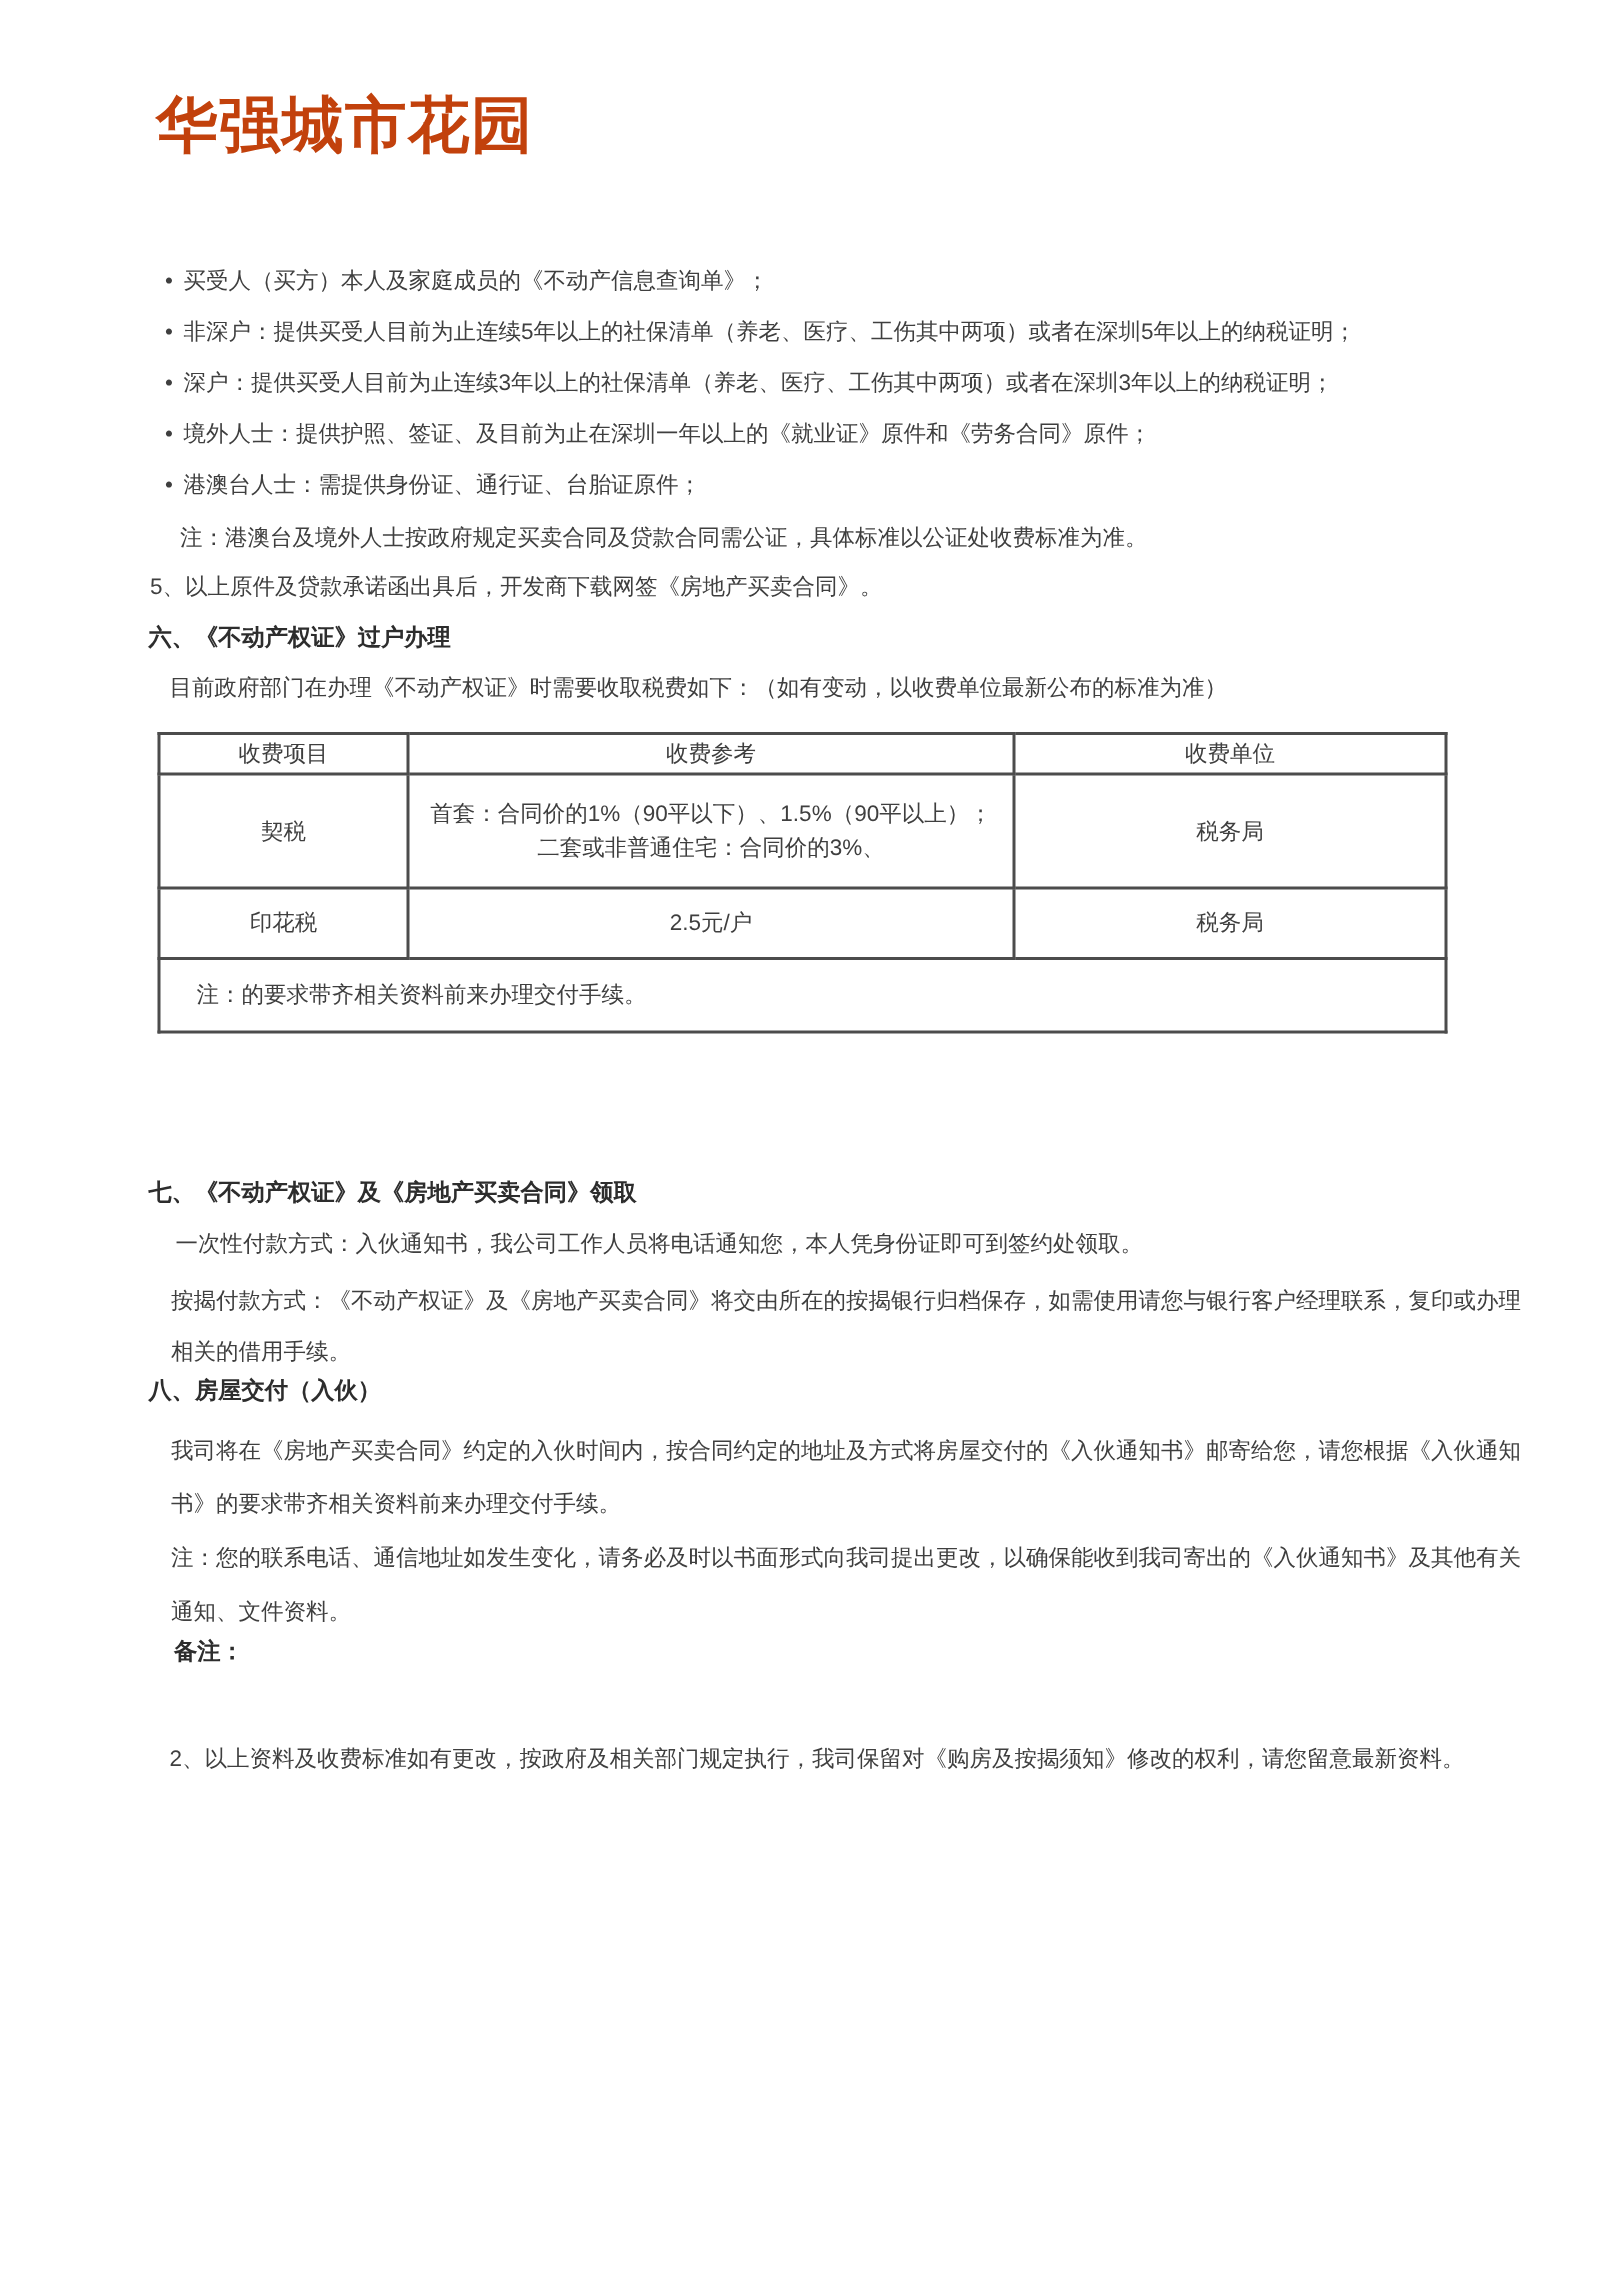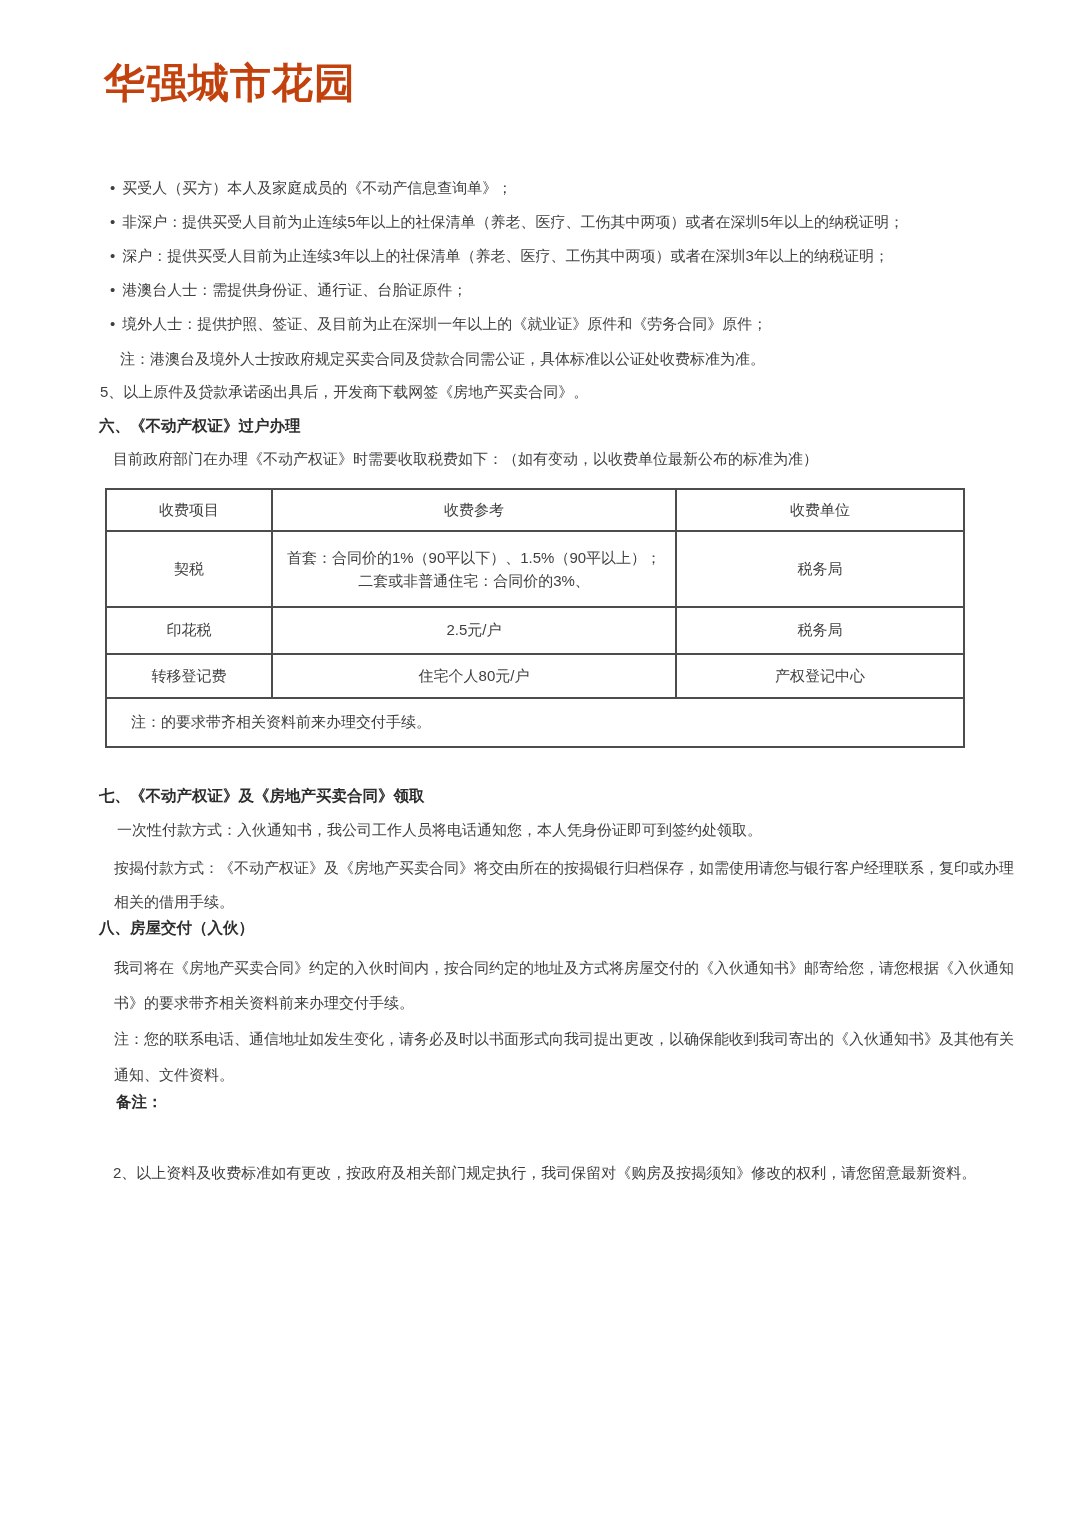--- a/index.html
+++ b/index.html
@@ -35,21 +35,21 @@
   table.fees {
     position: absolute; left: 105px; top: 488px; width: 858px;
     border-collapse: collapse; table-layout: fixed;
   }
   table.fees th, table.fees td {
     border: 2px solid #4c4c4c;
     font-size: 15px; font-weight: 400; color: #3f3f3f;
     text-align: center; vertical-align: middle;
     padding: 0;
   }
-  tr.hdr th { height: 42px; }
+  tr.hdr th { height: 27px; }
   tr.row1 td { height: 76px; }
   tr.row2 td { height: 47px; }
   tr.row3 td { height: 44px; }
   tr.noterow td { height: 49px; text-align: left; padding-left: 24px; }
   .ref2line div { line-height: 23px; }
 
   .sec7-title { left: 99px; top: 784px; }
   .p71 { position: absolute; left: 117px; top: 818px; width: 920px; }
   .p72 { position: absolute; left: 114px; top: 851px; width: 912px; line-height: 34px; }
 
@@ -67,22 +67,22 @@
 <body>
 
 <div class="page">
 
   <div class="logo">华强城市花园</div>
 
   <ul class="bullets">
     <li>买受人（买方）本人及家庭成员的《不动产信息查询单》；</li>
     <li>非深户：提供买受人目前为止连续5年以上的社保清单（养老、医疗、工伤其中两项）或者在深圳5年以上的纳税证明；</li>
     <li>深户：提供买受人目前为止连续3年以上的社保清单（养老、医疗、工伤其中两项）或者在深圳3年以上的纳税证明；</li>
+    <li>境外人士：提供护照、签证、及目前为止在深圳一年以上的《就业证》原件和《劳务合同》原件；</li>
     <li>港澳台人士：需提供身份证、通行证、台胎证原件；</li>
-    <li>境外人士：提供护照、签证、及目前为止在深圳一年以上的《就业证》原件和《劳务合同》原件；</li>
   </ul>
 
   <p class="txt note-under-bullets">注：港澳台及境外人士按政府规定买卖合同及贷款合同需公证，具体标准以公证处收费标准为准。</p>
 
   <p class="txt item5">5、以上原件及贷款承诺函出具后，开发商下载网签《房地产买卖合同》。</p>
 
   <h3 class="sec-title sec6-title">六、《不动产权证》过户办理</h3>
   <p class="txt sec6-intro">目前政府部门在办理《不动产权证》时需要收取税费如下：（如有变动，以收费单位最新公布的标准为准）</p>
 
   <table class="fees">
@@ -103,25 +103,20 @@
           <div>首套：合同价的1%（90平以下）、1.5%（90平以上）；</div>
           <div>二套或非普通住宅：合同价的3%、</div>
         </td>
         <td>税务局</td>
       </tr>
       <tr class="row2">
         <td>印花税</td>
         <td>2.5元/户</td>
         <td>税务局</td>
       </tr>
-      <tr class="row3">
-        <td>转移登记费</td>
-        <td>住宅个人80元/户</td>
-        <td>产权登记中心</td>
-      </tr>
       <tr class="noterow">
         <td colspan="3">注：的要求带齐相关资料前来办理交付手续。</td>
       </tr>
     </tbody>
   </table>
 
   <h3 class="sec-title sec7-title">七、《不动产权证》及《房地产买卖合同》领取</h3>
   <p class="txt p71">一次性付款方式：入伙通知书，我公司工作人员将电话通知您，本人凭身份证即可到签约处领取。</p>
   <p class="txt p72 wrap-cjk">按揭付款方式：《不动产权证》及《房地产买卖合同》将交由所在的按揭银行归档保存，如需使用请您与银行客户经理联系，复印或办理相关的借用手续。</p>
 

